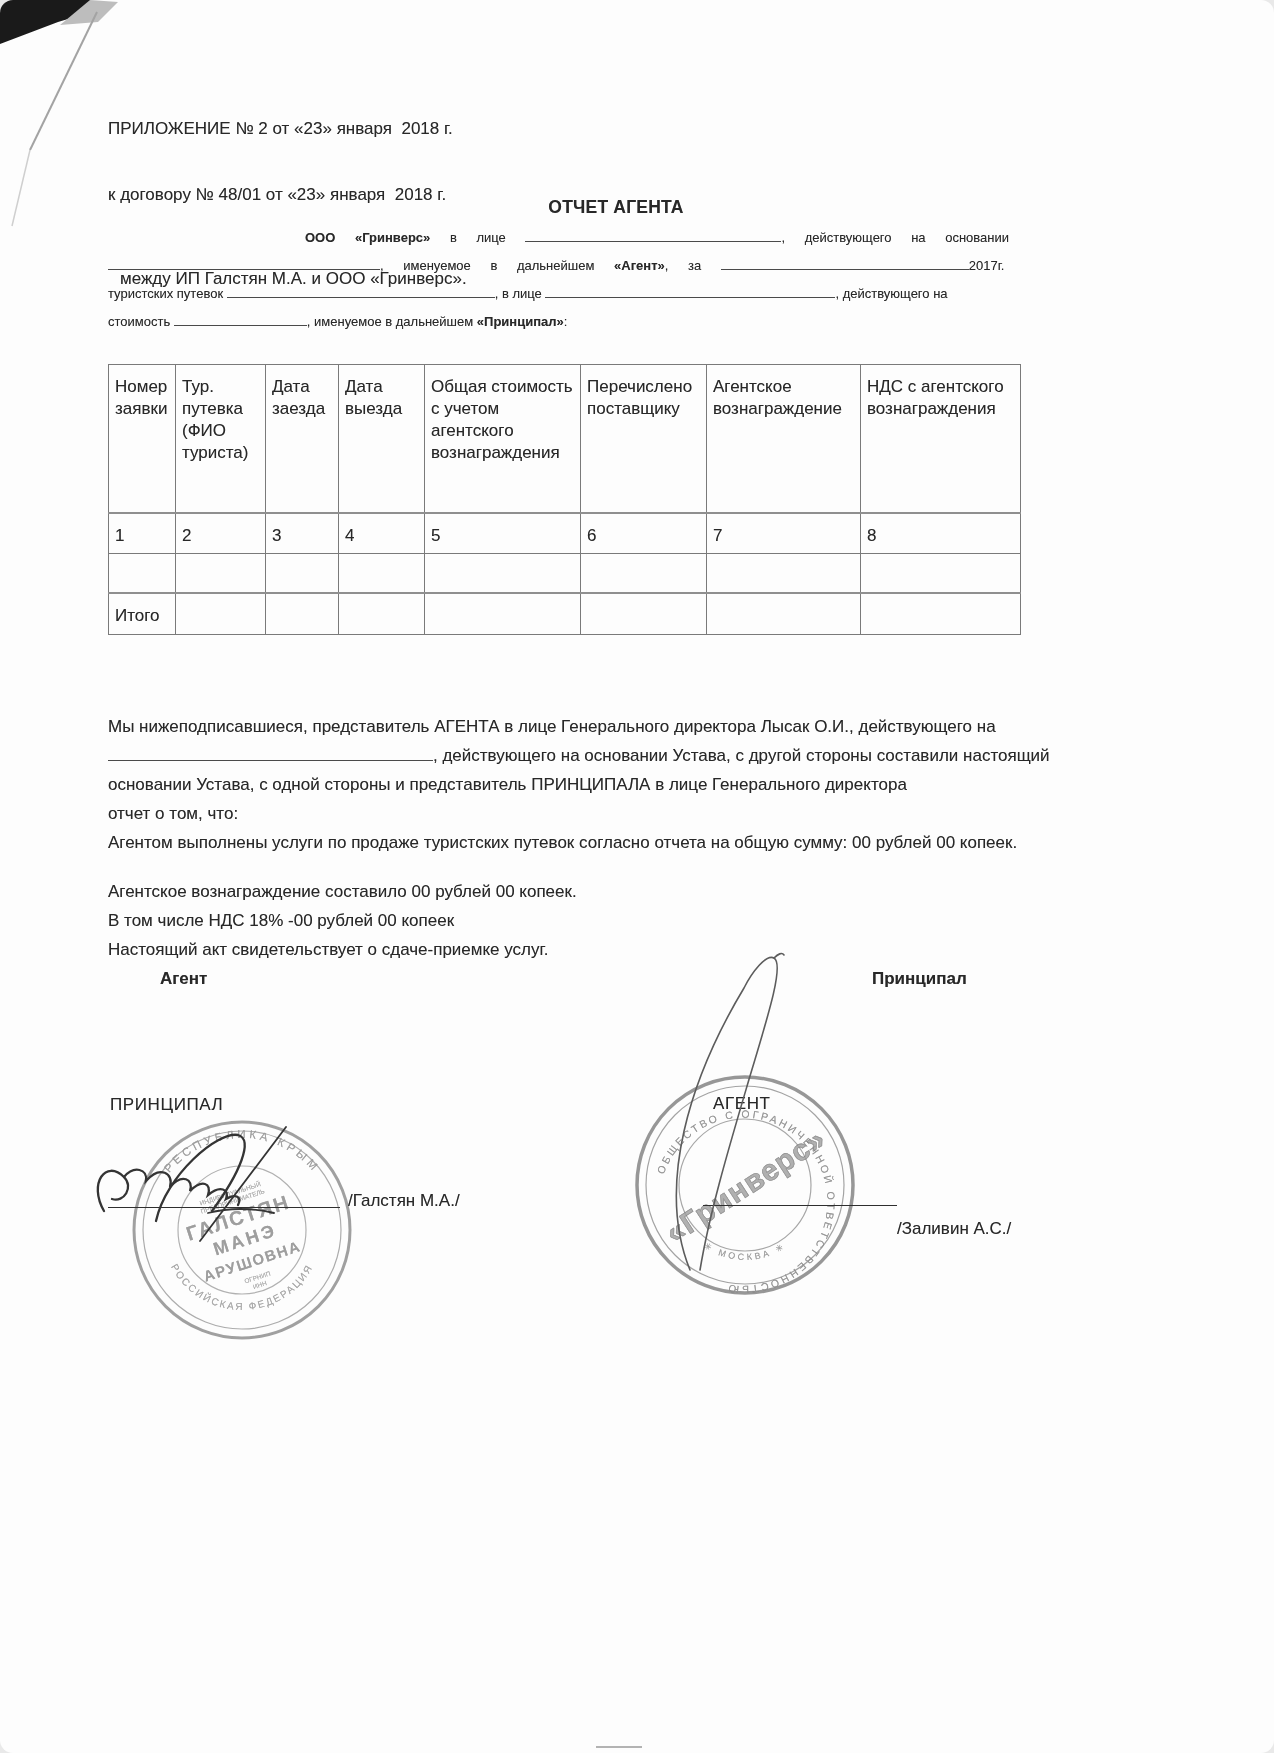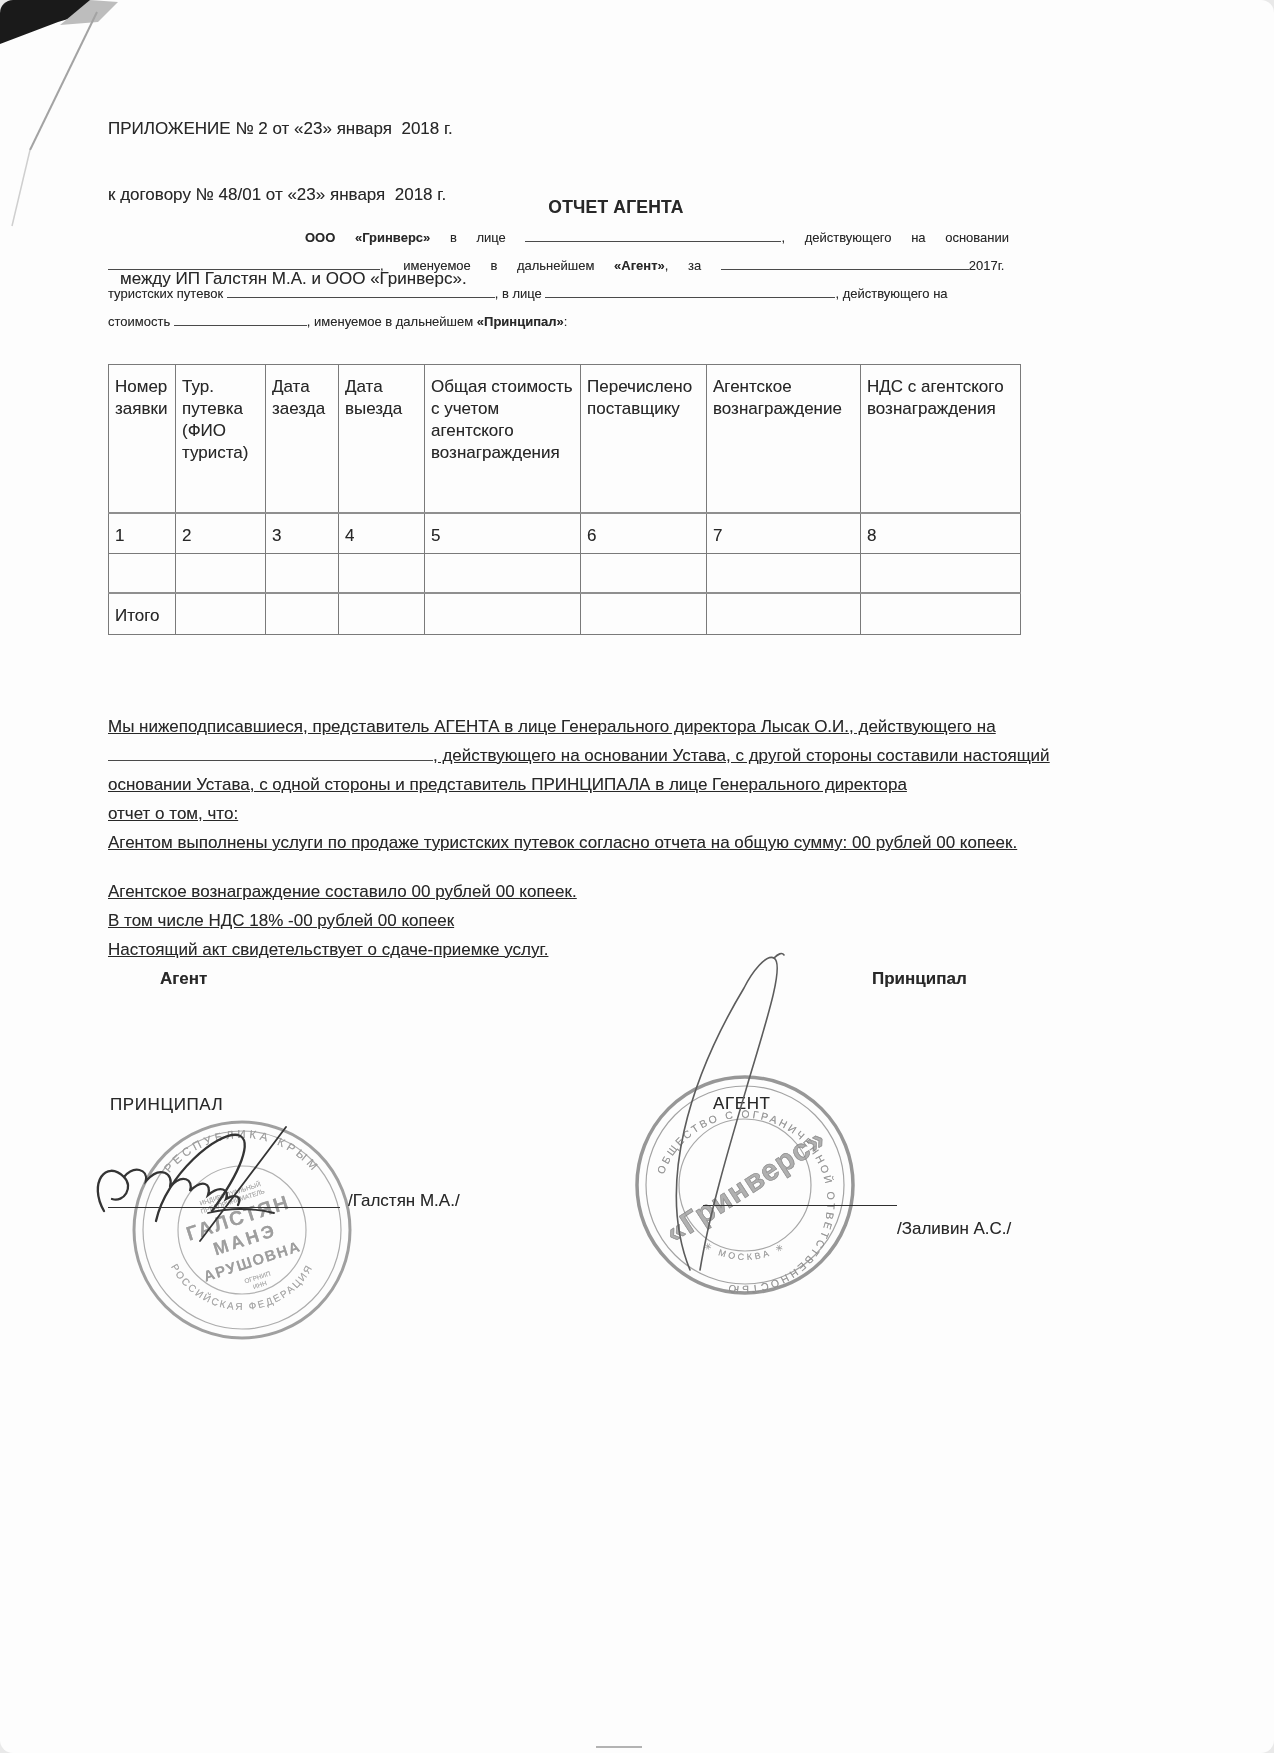--- a/index.html
+++ b/index.html
@@ -38,21 +38,21 @@
     border:1px solid #7a7a7a;
     vertical-align:top;padding:11px 5px 2px 6px;line-height:22px;
     overflow:hidden;
   }
   tr.hrow td{height:134px;}
   tr.nrow td{height:26px;border-top:2px solid #8f8f8f;}
   tr.erow td{height:25px;}
   tr.trow td{height:27px;border-top:2px solid #8f8f8f;}
   
   .bodytxt{left:108px;top:712px;width:1040px;font-size:17px;line-height:29px;}
-  .bodytxt .ln{white-space:nowrap;text-decoration:underline;}
+  .bodytxt .ln{white-space:nowrap;}
   .spacer{height:20px;}
   
   .siglabel{font-size:17px;font-weight:bold;}
   .cap{font-size:17px;letter-spacing:.6px;z-index:4;}
   .signline{border-top:1.7px solid #2f2f2f;z-index:4;}
   .signname{font-size:17px;z-index:4;}
   .stampsvg{z-index:1;opacity:.92;}
   .inksvg{z-index:5;}
   .stamp-ring-text{font-family:"Liberation Sans",sans-serif;}
   .artifact{z-index:8;}

